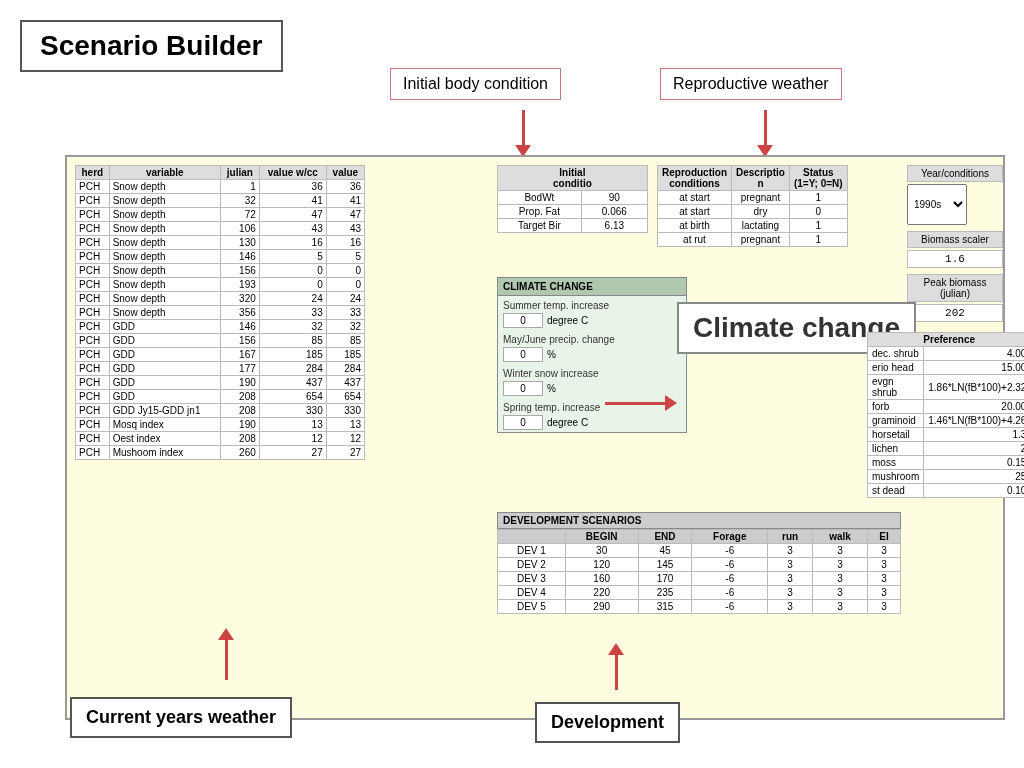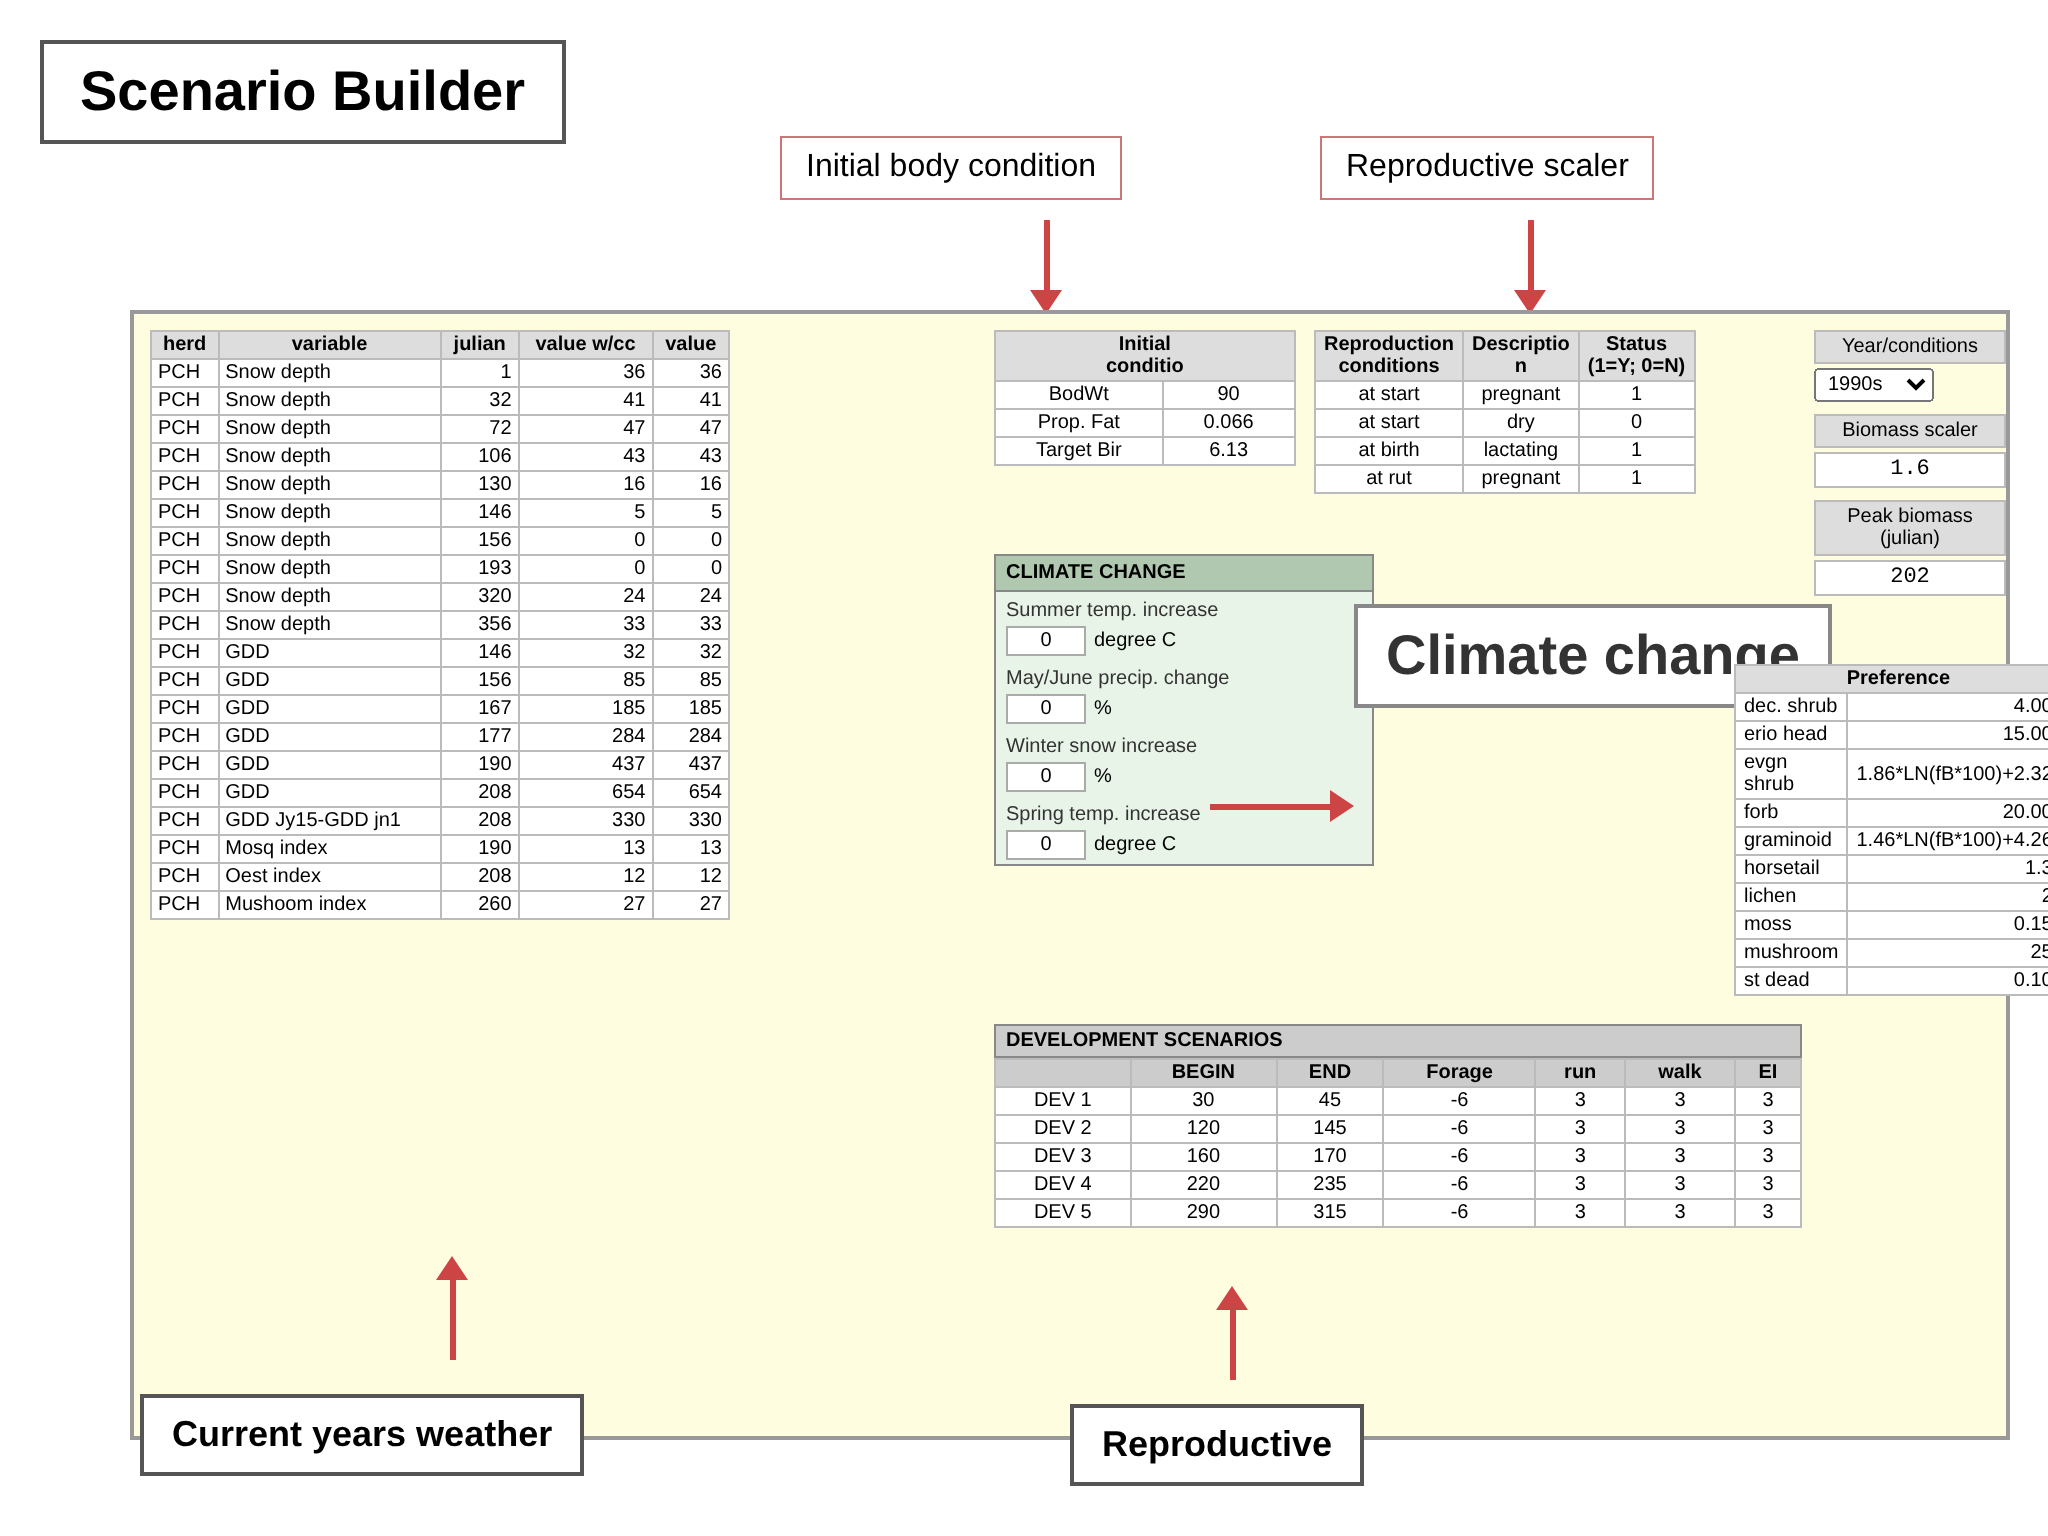--- a/index.html
+++ b/index.html
@@ -121,21 +121,21 @@
       font-size: 10px;
       text-align: center;
     }
     #year-box .box-row {
       display: flex;
       align-items: center;
       margin-top: 2px;
     }
     #year-box select {
       font-size: 10px;
-      padding: 1px 2px;
+      padding: 13px 2px;
       width: 60px;
     }
     #biomass-box, #peak-biomass-box {
       margin-top: 6px;
     }
     #biomass-box .box-header, #peak-biomass-box .box-header {
       border: 1px solid #bbb;
       background: #ddd;
       padding: 2px 4px;
       font-size: 10px;
@@ -312,21 +312,21 @@
 
 <div id="title-box">
   <span>Scenario Builder</span>
 </div>
 
 <div id="label-initial" class="top-label">
   <span>Initial body condition</span>
 </div>
 
 <div id="label-repro" class="top-label">
-  <span>Reproductive scaler</span>
+  <span>Reproductive weather</span>
 </div>
 
 <div class="red-arrow-down" style="left:515px; top:110px;">
   <div class="shaft" style="height:35px;"></div>
   <div class="head"></div>
 </div>
 
 <div class="red-arrow-down" style="left:757px; top:110px;">
   <div class="shaft" style="height:35px;"></div>
   <div class="head"></div>
@@ -724,21 +724,21 @@
     </table>
   </div>
 
 </div>
 
 <div id="label-weather" class="bottom-label">
   <span>Current years weather</span>
 </div>
 
 <div id="label-dev" class="bottom-label">
-  <span>Reproductive</span>
+  <span>Development</span>
 </div>
 
 <div class="red-arrow-up" style="position:absolute; left:218px; top:628px;">
   <div class="head"></div>
   <div class="shaft" style="height:40px;"></div>
 </div>
 
 <div class="red-arrow-up" style="position:absolute; left:608px; top:643px;">
   <div class="head"></div>
   <div class="shaft" style="height:35px;"></div>

